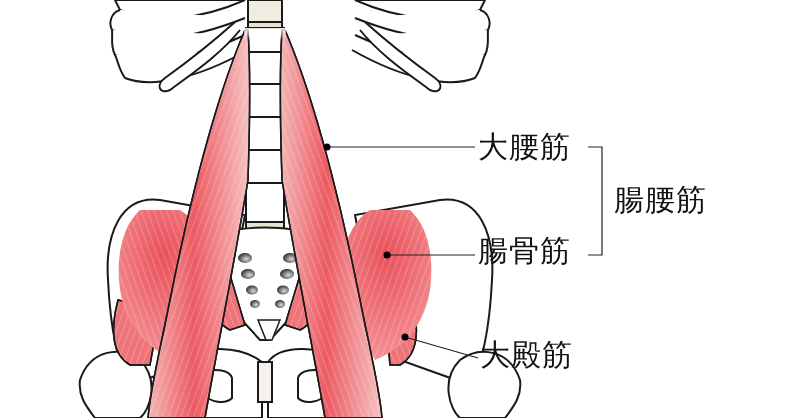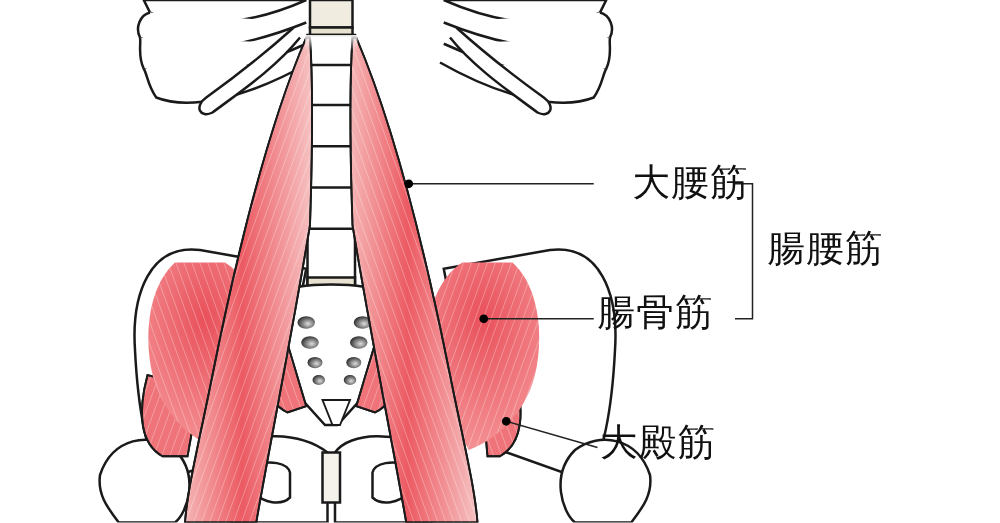--- a/index.html
+++ b/index.html
@@ -118,17 +118,17 @@
     <line x1="327" y1="147" x2="475" y2="147"></line>
     <circle cx="327" cy="147" r="3.5" stroke="none"></circle>
     <line x1="387" y1="255" x2="475" y2="255"></line>
     <circle cx="387" cy="255" r="3.5" stroke="none"></circle>
     <line x1="405" y1="337" x2="478" y2="358"></line>
     <circle cx="405" cy="337" r="3.5" stroke="none"></circle>
     <polyline points="588,147 602,147 602,255 588,255" fill="none"></polyline>
   </g>
 </svg>
 
-<div class="label" style="left:478px; top:132px;margin-left:28px;">大腰筋</div>
+<div class="label" style="left:478px; top:132px;">大腰筋</div>
 <div class="label" style="left:478px; top:238px;font-family:Liberation Mono, monospace;">腸骨筋</div>
 <div class="label" style="left:480px; top:340px;">大殿筋</div>
 <div class="label" style="left:614px; top:185px;">腸腰筋</div>
 </div>
 
 </body></html>

